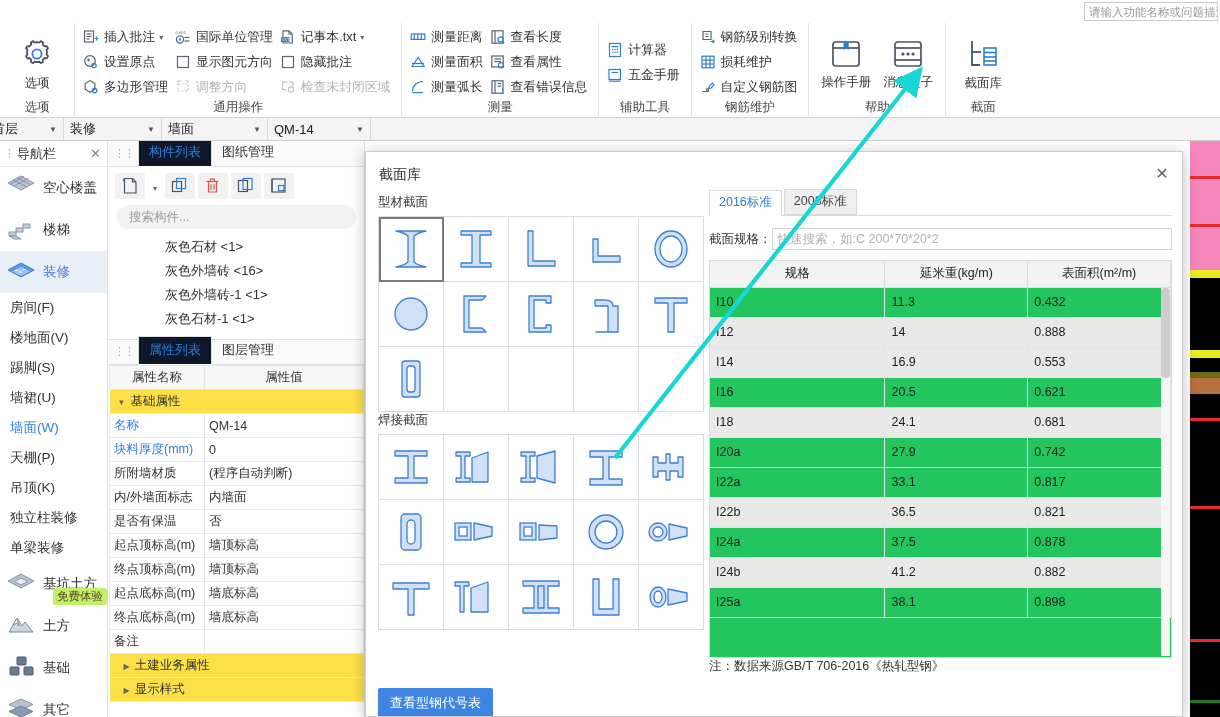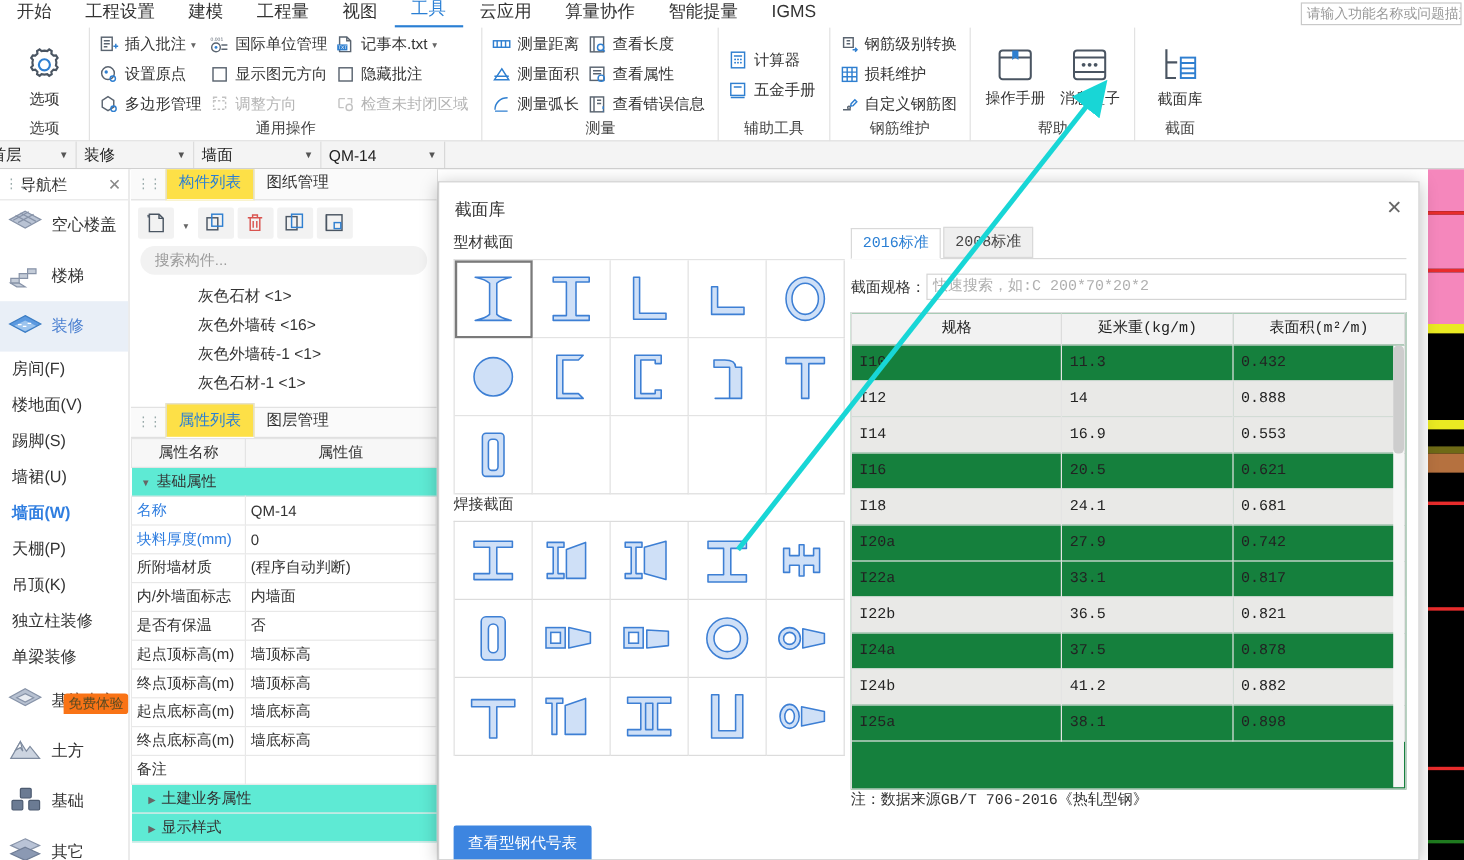--- a/index.html
+++ b/index.html
@@ -52,67 +52,67 @@
   #navhdr { height:26px; display:flex; align-items:center; border-bottom:1px solid #e6e6e6; padding-left:4px; }
   #navhdr .grip { color:#9aa; font-size:11px; letter-spacing:-1px; width:10px;}
   #navhdr .ttl { font-size:13px; color:#333; margin-left:3px; }
   #navhdr .cls { margin-left:auto; margin-right:6px; color:#888; font-size:13px; cursor:pointer;}
   .navgroup { display:flex; align-items:center; height:42px; padding-left:6px; position:relative; cursor:default; }
   .navgroup.sel { background:#e9eff7; }
   .navgroup .gi { width:32px; height:30px; flex:0 0 32px; position:relative; }
   .navgroup .gl { font-size:13.5px; margin-left:5px; color:#333; }
   .navgroup.sel .gl { color:#4a7fd0; }
   .navsub { height:30px; display:flex; align-items:center; padding-left:10px; font-size:13.5px; color:#333; cursor:default;}
-  .navsub.sel { color:#2f7ee0;font-weight:bold; }
-  #free-badge { position:absolute; left:53px; top:15px; background:#f97316; color:#5a4a22; font-size:11.5px; padding:1px 4px; border-radius:3px 3px 3px 0; white-space:nowrap; z-index:5;}
+  .navsub.sel { color:#2f7ee0; }
+  #free-badge { position:absolute; left:53px; top:25px; background:#bef264; color:#5a4a22; font-size:11.5px; padding:1px 4px; border-radius:3px 3px 3px 0; white-space:nowrap; z-index:5;}
 
   
   #cpanel { position:absolute; left:109px; top:141px; width:256px; height:576px; background:#fff; border-right:1px solid #dedede; overflow:hidden;}
   .tabstrip { height:26px; display:flex; align-items:flex-end; background:#fafafa; border-bottom:1px solid #e0e0e0;}
   .tabstrip .grip { color:#9aa; font-size:11px; letter-spacing:-1px; padding:0 4px 6px 5px; }
   .ptab { padding:4px 10px 5px 10px; font-size:13px; color:#333; cursor:default; }
-  .ptab.active { color:#2a7fd4; background:#fde047; border:1px solid #e0e0e0; border-bottom:1px solid #fff; margin-bottom:-1px; }
+  .ptab.active { color:#2a7fd4; background:#0f172a; border:1px solid #e0e0e0; border-bottom:1px solid #fff; margin-bottom:-1px; }
   #ctoolbar { height:38px; display:flex; align-items:center; padding:0 6px; gap:3px; }
   .tbtn { width:30px; height:26px; background:#f2f2f2; border-radius:2px; display:flex; align-items:center; justify-content:center; cursor:pointer; position:relative;}
   .tbtn.sm { width:14px; }
   #csearch { margin:0 8px; height:24px; background:#f2f2f2; border-radius:12px; display:flex; align-items:center; padding:0 12px; font-size:12.5px; color:#9b9b9b;}
   .clist { padding:6px 0 0 0;margin-left:44px; }
   .clitem { height:24px; display:flex; align-items:center; padding-left:12px; font-size:13px; color:#333; cursor:default;}
   .ptab-row2 { border-top:1px solid #e2e2e2; }
   .proptbl { width:100%; border-collapse:collapse; }
   .proptbl th { background:#f7f7f7; font-weight:normal; font-size:12.5px; color:#333; border:1px solid #e4e4e4; height:24px; }
   .proptbl td { border:1px solid #e8e8e8; height:24px; font-size:12.5px; padding:0 4px; color:#333; }
   .proptbl td.k { width:95px; }
   .proptbl td.k.blue { color:#2f7ee0; }
-  .grouprow td { background:#5eead4; border-left:none; border-right:none; padding-left:8px; }
+  .grouprow td { background:#fde047; border-left:none; border-right:none; padding-left:8px; }
   .tri { display:inline-block; font-size:8px; color:#666; margin-right:5px; }
 
   
   #dialog {
     position:absolute; left:365px; top:151px; width:818px; height:566px;
     background:#fff; border:1px solid #cfcfcf; box-shadow:0 2px 14px rgba(0,0,0,.25);
     overflow:hidden;
   }
   #dlg-title { position:absolute; left:13px; top:14px; font-size:14px; color:#333; }
   #dlg-close { position:absolute; right:9px; top:10px; width:22px; height:22px; display:flex; align-items:center; justify-content:center; color:#666; font-size:16px; cursor:pointer;}
   .seclabel { font-size:12.5px; color:#333; }
   #left-pane { position:absolute; left:12px; top:42px; width:320px; }
-  #right-pane { position:absolute; left:343px; top:40px; right:10px; bottom:0;font-family:Liberation Mono, monospace; }
+  #right-pane { position:absolute; left:343px; top:40px; right:10px; bottom:0; }
   .shapegrid { display:grid; grid-template-columns:repeat(5,65px); border-left:1px solid #dcdcdc; border-top:1px solid #dcdcdc; width:326px; }
   .shapecell { height:65px; border-right:1px solid #dcdcdc; border-bottom:1px solid #dcdcdc; display:flex; align-items:center; justify-content:center; cursor:pointer; background:#fff;}
   .shapecell.sel { outline:2px solid #7a7a7a; outline-offset:-2px; }
   .shapecell.empty { cursor:default; }
 
   .dtabs { display:flex; align-items:flex-end; height:24px; border-bottom:1px solid #d9d9d9; }
   .dtab { padding:3px 9px 4px 9px; font-size:12.5px; border:1px solid #d9d9d9; background:#efefef; color:#444; cursor:pointer; margin-right:2px;}
   .dtab.active { background:#fff; border-bottom-color:#fff; color:#2a7fd4; margin-bottom:-1px;}
   #specrow { display:flex; align-items:center; margin-top:12px; }
   #specrow .lab { font-size:12.5px; color:#333; white-space:nowrap; }
   #spec-input { flex:1; height:22px; border:1px solid #d5d5d5; background:#fff; font-size:12.5px; color:#b0b0b0; padding:0 5px; line-height:20px; overflow:hidden; white-space:nowrap;}
-  #tblwrap { margin-top:10px; height:398px; overflow:hidden; border:1px solid #dcdcdc; position:relative; background:#15803d;}
+  #tblwrap { margin-top:10px; height:398px; overflow:hidden; border:1px solid #dcdcdc; position:relative; background:#22c55e;}
   table.dtbl { width:100%; border-collapse:collapse; table-layout:fixed; }
   table.dtbl th { background:#f2f2f2; font-weight:normal; font-size:12.5px; color:#222; height:26px; border-right:1px solid #dcdcdc; border-bottom:1px solid #dcdcdc;}
   table.dtbl td { height:30px; font-size:12.5px; color:#222; border-right:1px solid #e4e4e4; border-bottom:1px solid #e4e4e4; padding-left:6px; white-space:nowrap;}
   table.dtbl tr.alt td { background:#e9e9e7; }
   #vscroll { position:absolute; right:1px; top:27px; width:9px; bottom:1px; background:#f6f6f6; }
   #vthumb { position:absolute; left:0; top:0; width:9px; height:90px; background:#cdcdcd; border-radius:4px;}
   #tbl-note { margin-top:0; font-size:12.5px; color:#333; }
   #view-btn { position:absolute; left:12px; bottom:-2px; background:#3d85e0; color:#fff; font-size:13px; padding:6px 12px; border:none; cursor:pointer; border-radius:2px;}
 
   
@@ -139,32 +139,20 @@
     <div class="cadstrip" style="left: 1190px; top: 281px; width: 30px; height: 85px; background: rgb(0, 0, 0);"></div>
     <div class="cadstrip" style="left: 1190px; top: 366px; width: 30px; height: 3px; background: rgb(232, 44, 44);"></div>
     <div class="cadstrip" style="left: 1190px; top: 369px; width: 30px; height: 130px; background: rgb(0, 0, 0);"></div>
     <div class="cadstrip" style="left: 1190px; top: 499px; width: 30px; height: 3px; background: rgb(232, 44, 44);"></div>
     <div class="cadstrip" style="left: 1190px; top: 502px; width: 30px; height: 58px; background: rgb(0, 0, 0);"></div>
     <div class="cadstrip" style="left: 1190px; top: 560px; width: 30px; height: 3px; background: rgb(31, 122, 31);"></div>
     <div class="cadstrip" style="left: 1190px; top: 563px; width: 30px; height: 14px; background: rgb(0, 0, 0);"></div>
   </div>
 
 <div id="ribbon">
-  <div id="menubar">
-      <div class="menu-item">开始</div>
-      <div class="menu-item">工程设置</div>
-      <div class="menu-item">建模</div>
-      <div class="menu-item">工程量</div>
-      <div class="menu-item">视图</div>
-      <div class="menu-item active">工具</div>
-      <div class="menu-item">云应用</div>
-      <div class="menu-item">算量协作</div>
-      <div class="menu-item">智能提量</div>
-      <div class="menu-item">IGMS</div>
-    </div>
   <div id="global-search">请输入功能名称或问题描述</div>
   <div id="ribbon-body">
       <div class="rgroup">
         <div class="gcontent">
           <div class="bigbtn">
             <span><svg width="32" height="32" viewBox="0 0 32 32">
                 <g fill="none" stroke="#4a5562" stroke-width="1.8">
                   <path d="M16 4.2l2.4.4 1.6-1.4 2.1 1.3-.3 2.1 1.8 1.8 2.1-.3 1.3 2.1-1.4 1.6.4 2.4-.4 2.4 1.4 1.6-1.3 2.1-2.1-.3-1.8 1.8.3 2.1-2.1 1.3-1.6-1.4-2.4.4-2.4-.4-1.6 1.4-2.1-1.3.3-2.1-1.8-1.8-2.1.3-1.3-2.1 1.4-1.6-.4-2.4.4-2.4-1.4-1.6 1.3-2.1 2.1.3 1.8-1.8-.3-2.1 2.1-1.3 1.6 1.4z"></path>
                 </g>
                 <circle cx="16" cy="16" r="4.6" fill="none" stroke="#2f7fd0" stroke-width="1.8"></circle>

